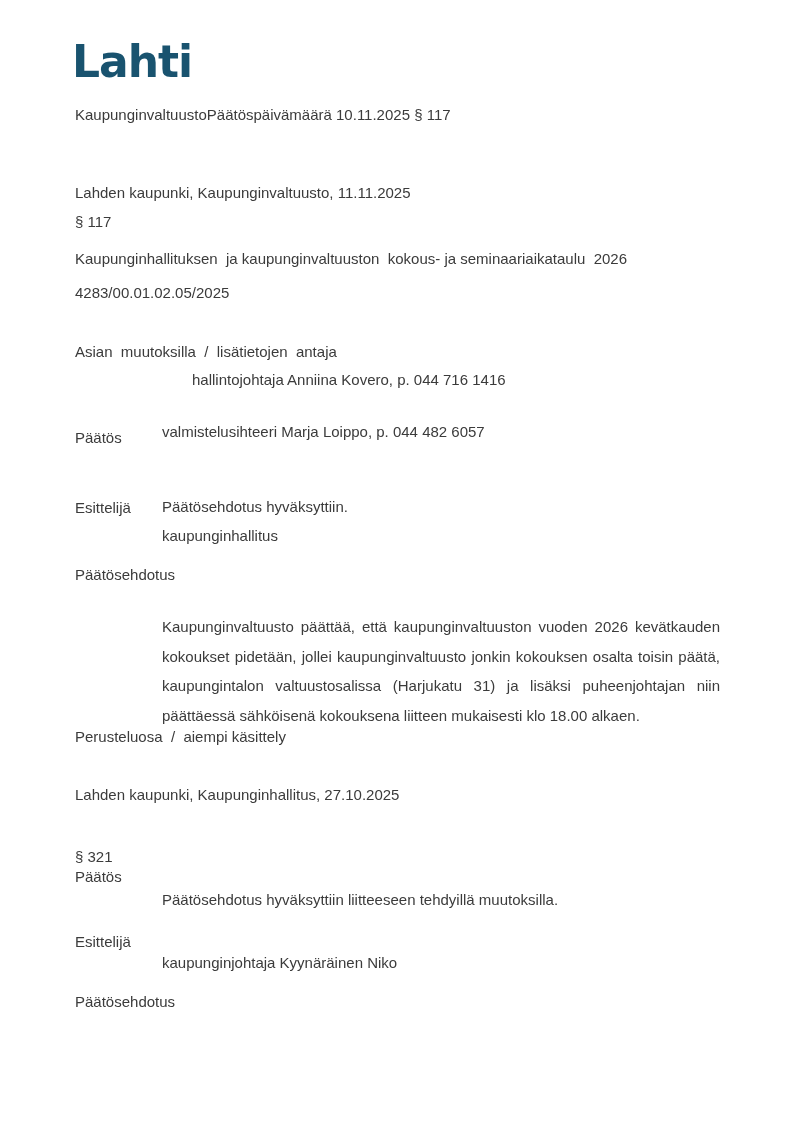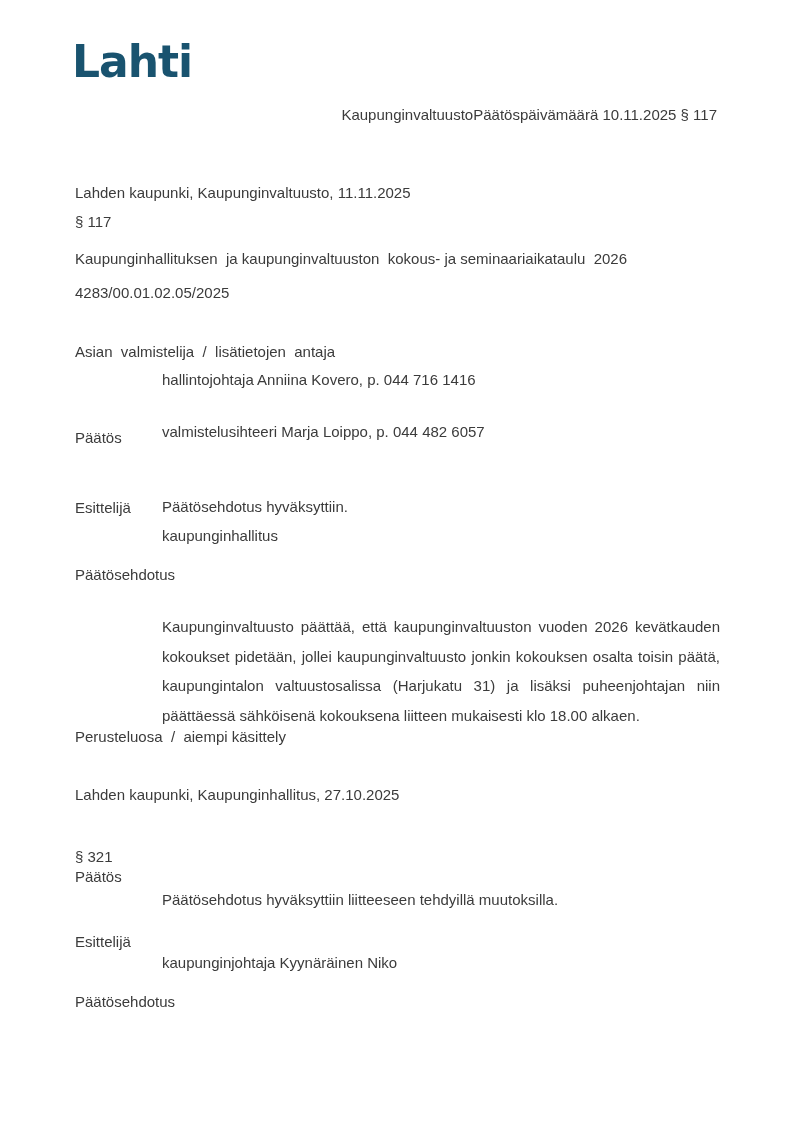--- a/index.html
+++ b/index.html
@@ -25,21 +25,21 @@
     font-size: 44px;
     letter-spacing: -1px;
     line-height: 1;
   }
   .header-row {
     position: absolute;
     left: 75px;
     right: 76px;
     top: 106px;
     display: flex;
-    justify-content: flex-end;
+    justify-content: flex-start;
   }
   .indent { left: 162px; }
   .margin-left { left: 75px; }
   .proposal-body {
     width: 558px;
     line-height: 29.5px;
     text-align: justify;
   }
   .line { line-height: 18px; }
 </style>
@@ -53,22 +53,22 @@
   <div class="header-row">
     <span class="line">Kaupunginvaltuusto</span>
     <span class="line">Päätöspäivämäärä 10.11.2025 § 117</span>
   </div>
 
   <div class="abs margin-left line" style="top:184px;">Lahden kaupunki, Kaupunginvaltuusto, 11.11.2025</div>
   <div class="abs margin-left line" style="top:213px;">§ 117</div>
   <div class="abs margin-left line" style="top:250px;">Kaupunginhallituksen  ja kaupunginvaltuuston  kokous- ja seminaariaikataulu  2026</div>
   <div class="abs margin-left line" style="top:284px;">4283/00.01.02.05/2025</div>
 
-  <div class="abs margin-left line" style="top:343px;">Asian  valmistelija  /  lisätietojen  antaja</div>
-  <div class="abs indent line" style="top:371px;">hallintojohtaja Anniina Kovero, p. 044 716 1416</div>
+  <div class="abs margin-left line" style="top:343px;">Asian  muutoksilla  /  lisätietojen  antaja</div>
+  <div class="abs indent line" style="top:371px;margin-left:30px;">hallintojohtaja Anniina Kovero, p. 044 716 1416</div>
   <div class="abs indent line" style="top:423px;">valmistelusihteeri Marja Loippo, p. 044 482 6057</div>
 
   <div class="abs margin-left line" style="top:429px;">Päätös</div>
   <div class="abs indent line" style="top:458px;margin-top:40px;">Päätösehdotus hyväksyttiin.</div>
 
   <div class="abs margin-left line" style="top:499px;">Esittelijä</div>
   <div class="abs indent line" style="top:527px;">kaupunginhallitus</div>
 
   <div class="abs margin-left line" style="top:566px;">Päätösehdotus</div>
   <div class="abs indent proposal-body" style="top:612px;">Kaupunginvaltuusto päättää, että kaupunginvaltuuston vuoden 2026 kevätkauden kokoukset pidetään, jollei kaupunginvaltuusto jonkin kokouksen osalta toisin päätä, kaupungintalon valtuustosalissa (Harjukatu 31) ja lisäksi puheenjohtajan niin päättäessä sähköisenä kokouksena liitteen mukaisesti klo 18.00 alkaen.</div>

